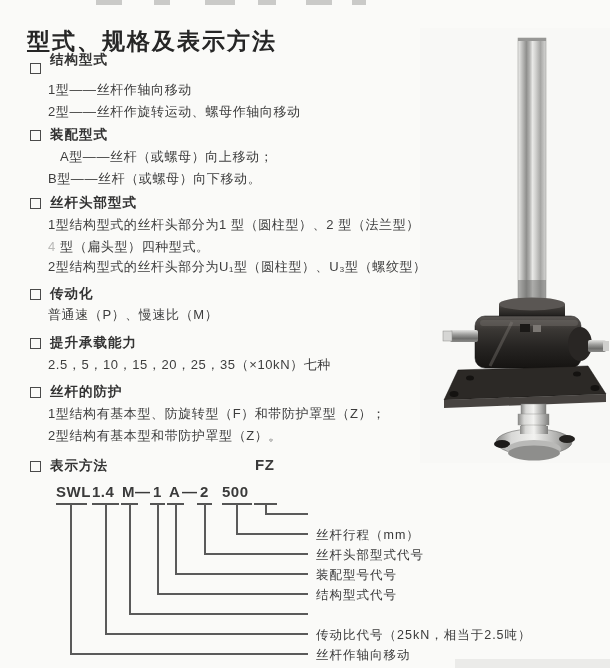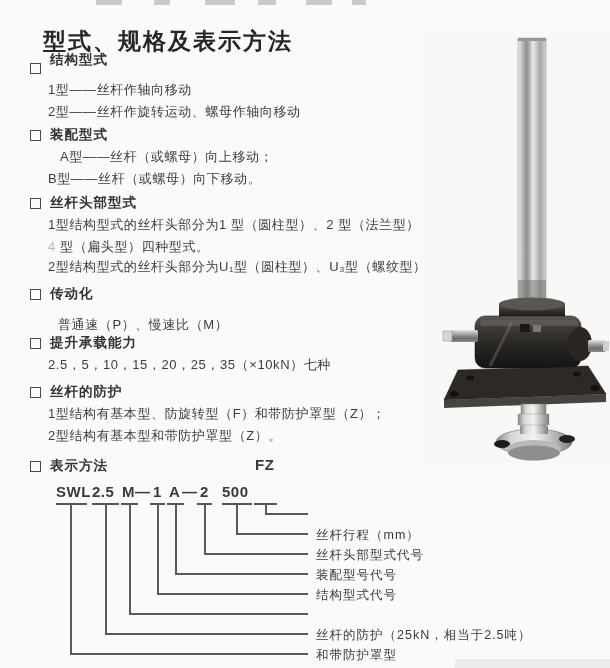--- a/index.html
+++ b/index.html
@@ -24,21 +24,21 @@
 
 <div id="doc">
 
   <div class="frag" style="left:96px;width:26px;"></div>
   <div class="frag" style="left:154px;width:16px;"></div>
   <div class="frag" style="left:205px;width:30px;"></div>
   <div class="frag" style="left:258px;width:18px;"></div>
   <div class="frag" style="left:306px;width:26px;"></div>
   <div class="frag" style="left:352px;width:14px;"></div>
 
-  <div class="abs title" style="left:27px;top:26px;margin-left:16px;">型式、规格及表示方法</div>
+  <div class="abs title" style="left:27px;top:26px;">型式、规格及表示方法</div>
 
   <div class="abs bullet" style="left:30px;top:63px;"></div>
   <div class="abs heading" style="left:50px;top:51px;">结构型式</div>
   <div class="abs body-line" style="left:48px;top:81px;">1型——丝杆作轴向移动</div>
   <div class="abs body-line" style="left:48px;top:103px;">2型——丝杆作旋转运动、螺母作轴向移动</div>
 
   <div class="abs bullet" style="left:30px;top:130px;"></div>
   <div class="abs heading" style="left:50px;top:126px;">装配型式</div>
   <div class="abs body-line" style="left:48px;top:148px;margin-left:12px;">A型——丝杆（或螺母）向上移动；</div>
   <div class="abs body-line" style="left:48px;top:170px;">B型——丝杆（或螺母）向下移动。</div>
@@ -46,36 +46,36 @@
   <div class="abs bullet" style="left:30px;top:198px;"></div>
   <div class="abs heading" style="left:50px;top:194px;">丝杆头部型式</div>
   <div class="abs body-line" style="left:48px;top:216px;">1型结构型式的丝杆头部分为1 型（圆柱型）、2 型（法兰型）、3 型（螺纹型）、</div>
   <div class="abs body-line" style="left:48px;top:238px;">
     <span class="faint">4</span><span> 型（扁头型）四种型式。</span>
   </div>
   <div class="abs body-line" style="left:48px;top:258px;">2型结构型式的丝杆头部分为U₁型（圆柱型）、U₃型（螺纹型）二种型式。</div>
 
   <div class="abs bullet" style="left:30px;top:289px;"></div>
   <div class="abs heading" style="left:50px;top:285px;">传动化</div>
-  <div class="abs body-line" style="left:58px;top:306px;margin-top:10px;">普通速（P）、慢速比（M）</div>
+  <div class="abs body-line" style="left:48px;top:306px;">普通速（P）、慢速比（M）</div>
 
   <div class="abs bullet" style="left:30px;top:338px;"></div>
   <div class="abs heading" style="left:50px;top:334px;">提升承载能力</div>
   <div class="abs body-line" style="left:48px;top:356px;">2.5，5，10，15，20，25，35（×10kN）七种</div>
 
   <div class="abs bullet" style="left:30px;top:387px;"></div>
   <div class="abs heading" style="left:50px;top:383px;">丝杆的防护</div>
   <div class="abs body-line" style="left:48px;top:405px;">1型结构有基本型、防旋转型（F）和带防护罩型（Z）；</div>
   <div class="abs body-line" style="left:48px;top:427px;">2型结构有基本型和带防护罩型（Z）。</div>
 
   <div class="abs bullet" style="left:30px;top:461px;"></div>
   <div class="abs heading" style="left:50px;top:457px;">表示方法</div>
 
   <div class="abs code-token" style="left:56px;top:483px;">SWL</div>
-  <div class="abs code-token" style="left:92px;top:483px;">2.5</div>
+  <div class="abs code-token" style="left:92px;top:483px;">1.4</div>
   <div class="abs code-token" style="left:122px;top:483px;">M</div>
   <div class="abs code-token" style="left:135px;top:483px;">—</div>
   <div class="abs code-token" style="left:153px;top:483px;">1</div>
   <div class="abs code-token" style="left:169px;top:483px;">A</div>
   <div class="abs code-token" style="left:182px;top:483px;">—</div>
   <div class="abs code-token" style="left:200px;top:483px;">2</div>
   <div class="abs code-token" style="left:222px;top:483px;">500</div>
   <div class="abs code-token" style="left:255px;top:456px;">FZ</div>
 
   <div class="uline" style="left:56px;top:503px;width:31px;"></div>
@@ -102,22 +102,22 @@
   <div class="hline" style="left:175px;top:573px;width:133px;"></div>
   <div class="hline" style="left:157px;top:593px;width:151px;"></div>
   <div class="hline" style="left:129px;top:613px;width:179px;"></div>
   <div class="hline" style="left:105px;top:633px;width:203px;"></div>
   <div class="hline" style="left:70px;top:653px;width:238px;"></div>
 
   <div class="dlabel" style="left:316px;top:547px;">丝杆头部型式代号</div>
   <div class="dlabel" style="left:316px;top:527px;">丝杆行程（mm）</div>
   <div class="dlabel" style="left:316px;top:567px;">装配型号代号</div>
   <div class="dlabel" style="left:316px;top:587px;">结构型式代号</div>
-  <div class="dlabel" style="left:316px;top:627px;">丝杆的防护（25kN，相当于2.5吨）</div>
-  <div class="dlabel" style="left:316px;top:647px;">和带防护罩型</div>
+  <div class="dlabel" style="left:316px;top:627px;">传动比代号（25kN，相当于2.5吨）</div>
+  <div class="dlabel" style="left:316px;top:647px;">丝杆作轴向移动</div>
 
   <div class="abs" style="left:420px;top:28px;width:190px;height:435px;">
     <svg width="190" height="435" viewBox="0 0 190 435">
       <defs>
         <linearGradient id="rodMetal" x1="0" y1="0" x2="1" y2="0">
           <stop offset="0" stop-color="#efefed"></stop>
             <stop offset="0.12" stop-color="#c8c8c6"></stop>
           <stop offset="0.3" stop-color="#8f8f8d"></stop>
             <stop offset="0.42" stop-color="#b4b4b2"></stop>
           <stop offset="0.52" stop-color="#e9e9e7"></stop>

